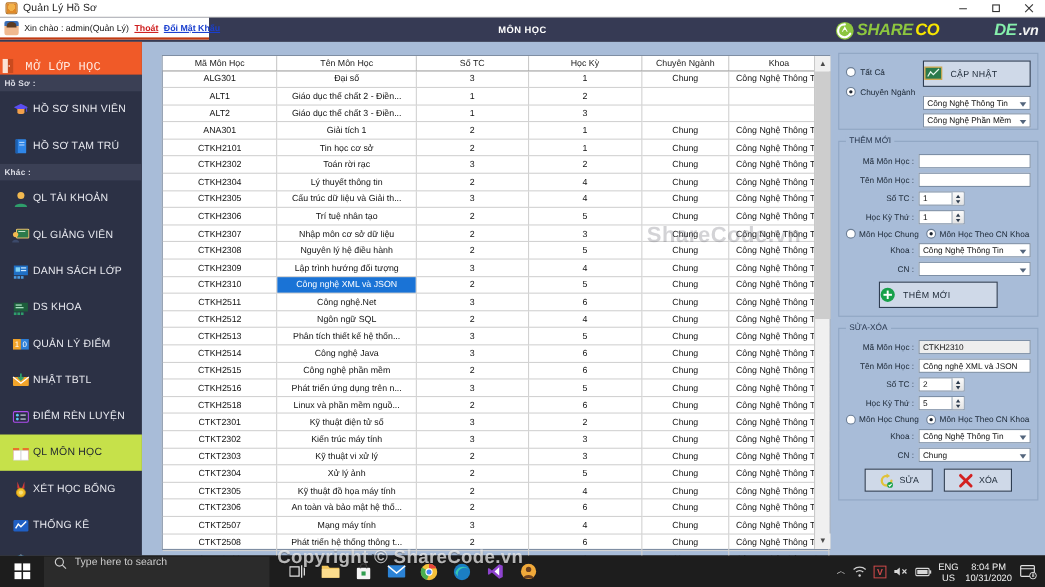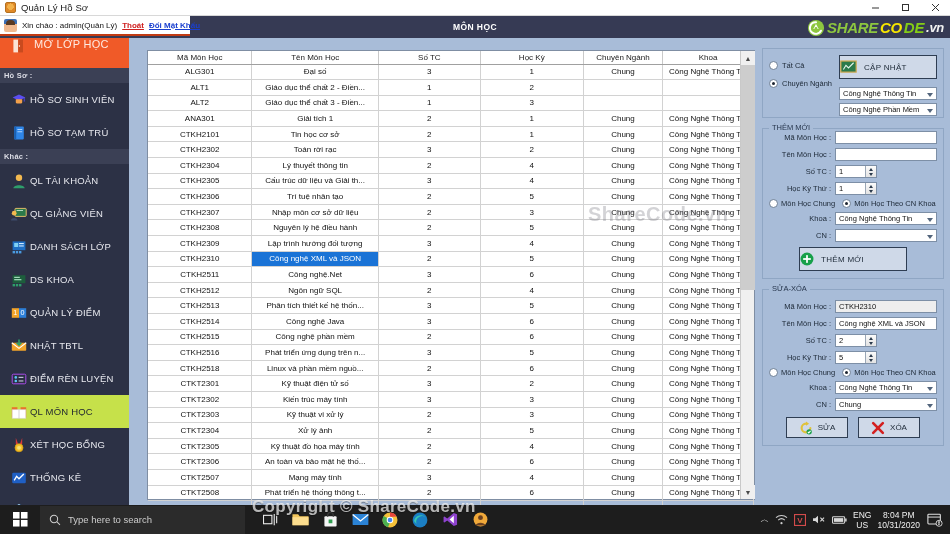--- a/index.html
+++ b/index.html
@@ -59,37 +59,37 @@
     text-align:center; color:#ffffff; font-size:8.5px; font-weight:bold; letter-spacing:.4px;
   }
   .brand {
     position:absolute; right:6px; top:2px; height:19px;
     display:flex; align-items:center; gap:2px;
   }
   .brand-logo { width:18px;height:18px;flex:none; }
   .brand-text { font-size:15px; font-weight:bold; letter-spacing:-.3px; line-height:18px;font-style:italic; }
   .bt-share { color:#8dc63f; }
   .bt-co { color:#f7e600; }
-  .bt-de { color:#84cc16; }
+  .bt-de { color:#86efac;margin-left:48px; }
   .bt-vn { color:#f2f2f2; font-size:13px; }
 
   
   .bodyarea {
     position:absolute; left:0; top:38px; width:950px; height:467px;
     background:#a8bcd8;
   }
 
   
   .sidebar {
     position:absolute; left:0; top:0; width:129px; height:467px;
     background:#2c3145;
   }
   .mo-lop {
-    height:30px; background:#f05a28; display:flex; align-items:flex-start;
-    gap:7px; padding-left:11px; cursor:pointer;
+    height:30px; background:#f05a28; display:flex; align-items:flex-end;
+    gap:7px; cursor:pointer;font-family:Liberation Mono, monospace;
   }
   .mo-lop .lbl { color:#ffe9e0; font-size:11px; letter-spacing:.3px; }
   .sec-label {
     height:15px; background:#3b4055; color:#dcdde6;
     font-size:7.5px; font-weight:bold; display:flex; align-items:center;
     padding-left:4px; letter-spacing:.2px;
   }
   .nav-item {
     height:33px; display:flex; align-items:center; gap:3px; padding-left:11px;
     color:#e8e9ef; font-size:9.5px; letter-spacing:.2px; cursor:pointer;
@@ -195,21 +195,21 @@
     text-shadow:0 1px 1px rgba(0,0,0,.35);
   }
 
   
   .taskbar {
     position:absolute; left:0; top:505px; width:950px; height:29px;
     background:#1d1d1d; display:flex; align-items:center;
   }
   .tb-start{ width:40px;height:29px;display:flex;align-items:center;justify-content:center;cursor:pointer;}
   .tb-search{
-    width:205px;height:28px;background:#2b2b2b;display:flex;align-items:center;
+    width:205px;height:28px;background:#2b2b2b;display:flex;
     gap:7px;padding-left:9px;cursor:text;
   }
   .tb-search .ph{font-size:9.5px;color:#cccccc;}
   .tb-tasks{display:flex;align-items:center;gap:0px;margin-left:10px;}
   .tb-app{width:30px;height:29px;display:flex;align-items:center;justify-content:center;cursor:pointer;}
   .tray{margin-left:auto;display:flex;align-items:center;gap:6px;padding-right:6px;}
   .tray .t{font-size:8.5px;color:#eaeaea;}
   .clock{display:flex;flex-direction:column;align-items:center;line-height:10px;cursor:pointer;}
   .clock span{font-size:8.5px;color:#f0f0f0;}
   .notif{width:18px;height:18px;display:flex;align-items:center;justify-content:center;cursor:pointer;}
@@ -699,21 +699,21 @@
             </div>
           </div>
         </div>
         <div style="position:absolute;right:6px;top:38px;width:98px;">
           <div class="combo">Công Nghệ Thông Tin</div>
           <div class="combo" style="margin-top:3px;">Công Nghệ Phần Mềm</div>
         </div>
         <div style="height:16px;"></div>
       </div>
 
-      <div class="grp" style="margin-top:10px;padding-top:2px;">
+      <div class="grp" style="margin-top:10px;padding-top:11px;">
         <div class="grp-title">THÊM MỚI</div>
         <div class="row">
           <span class="lab r" style="width:62px;">Mã Môn Học :</span>
           <span class="tbox"></span>
         </div>
         <div class="row">
           <span class="lab r" style="width:62px;">Tên Môn Học :</span>
           <span class="tbox"></span>
         </div>
         <div class="row">

